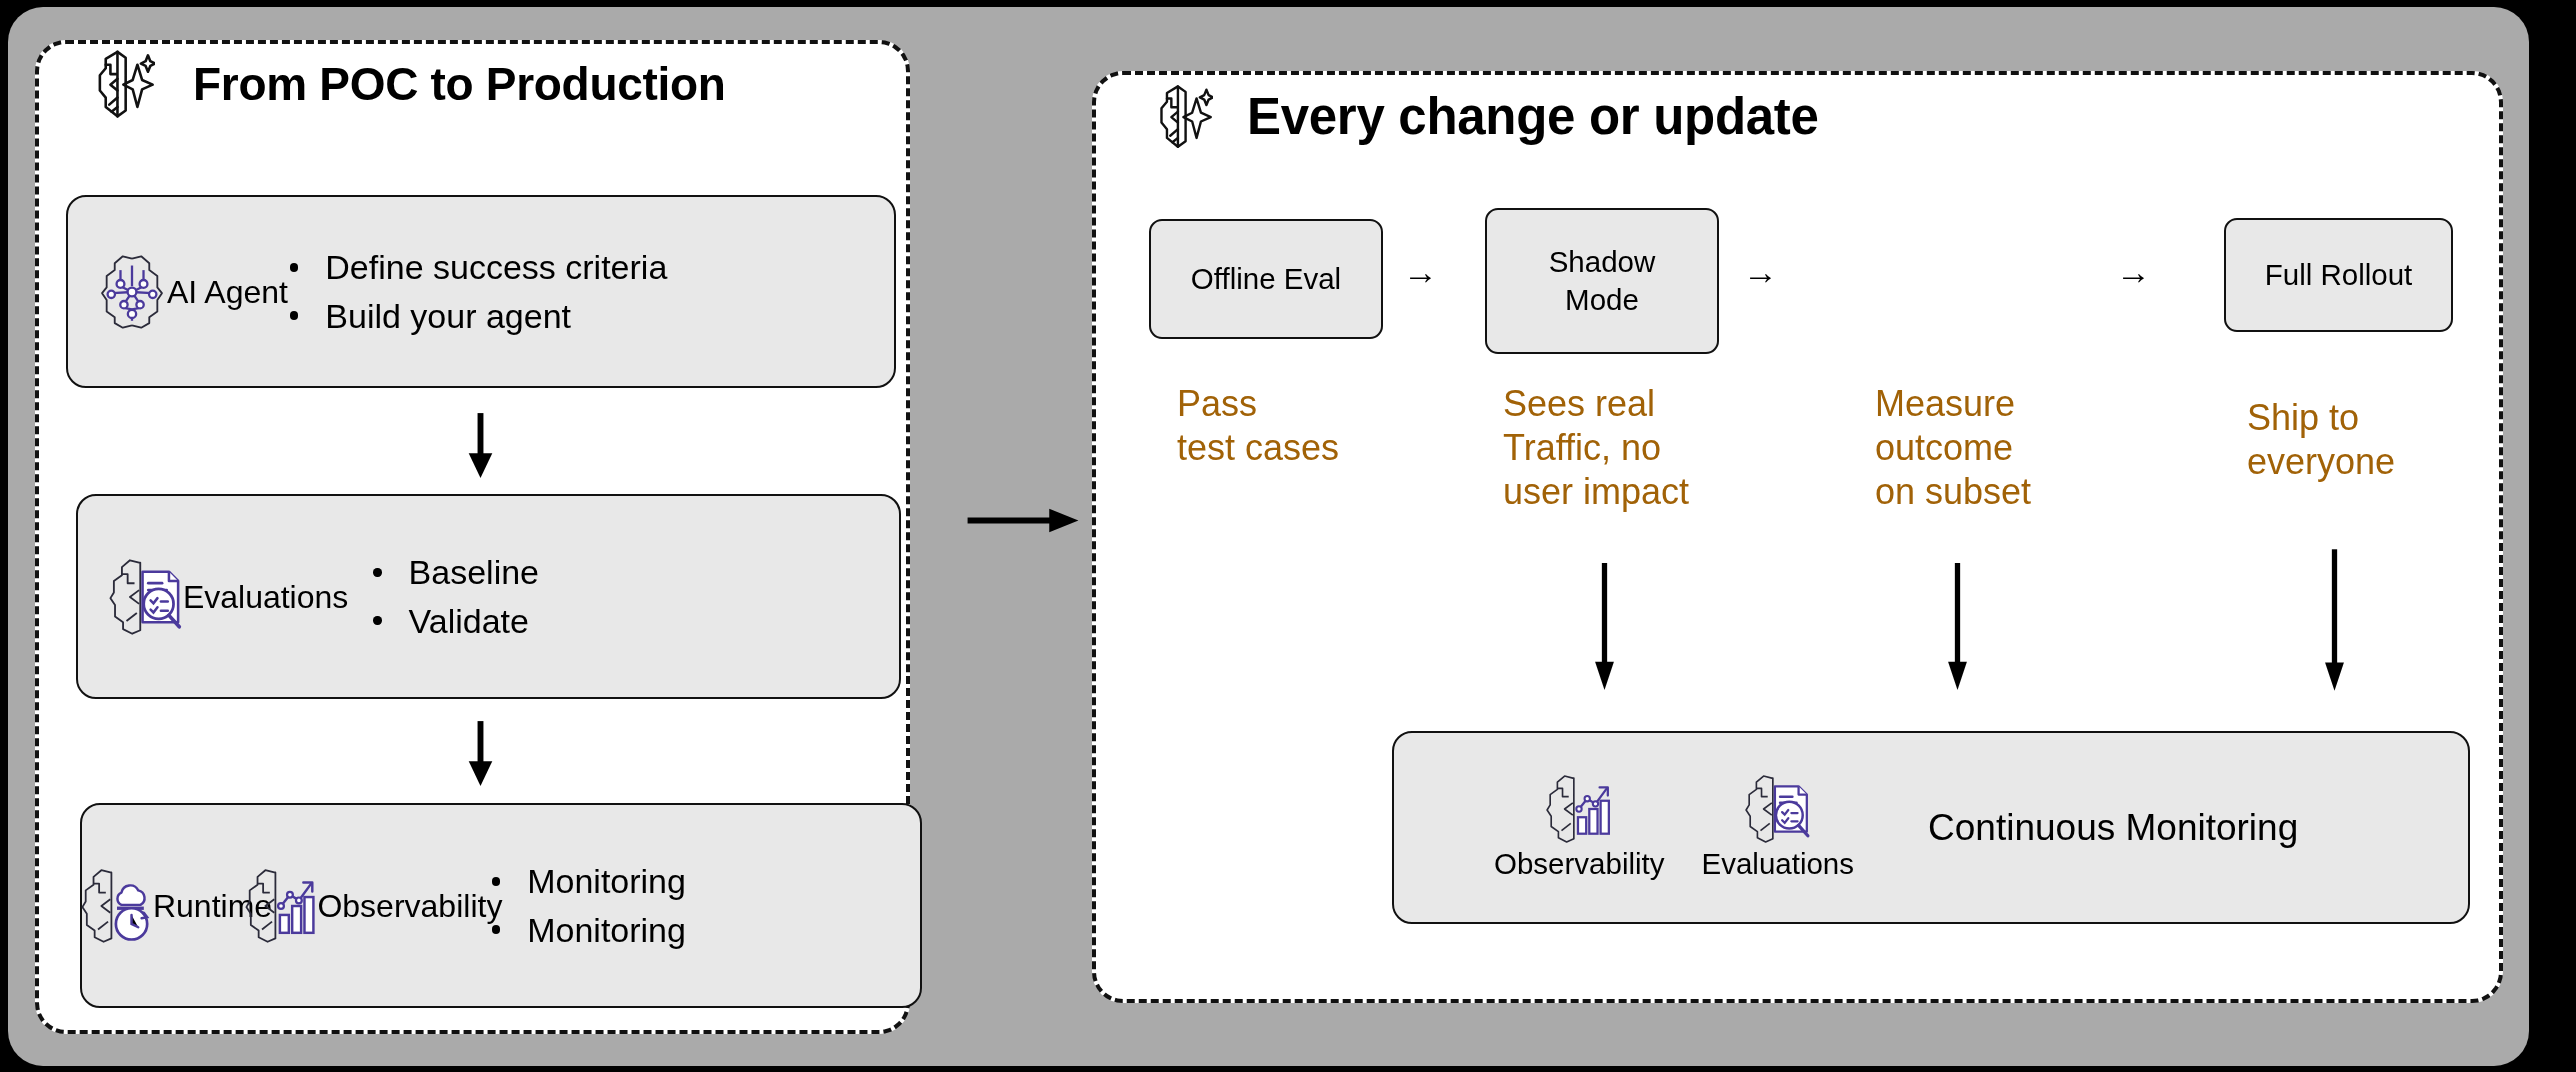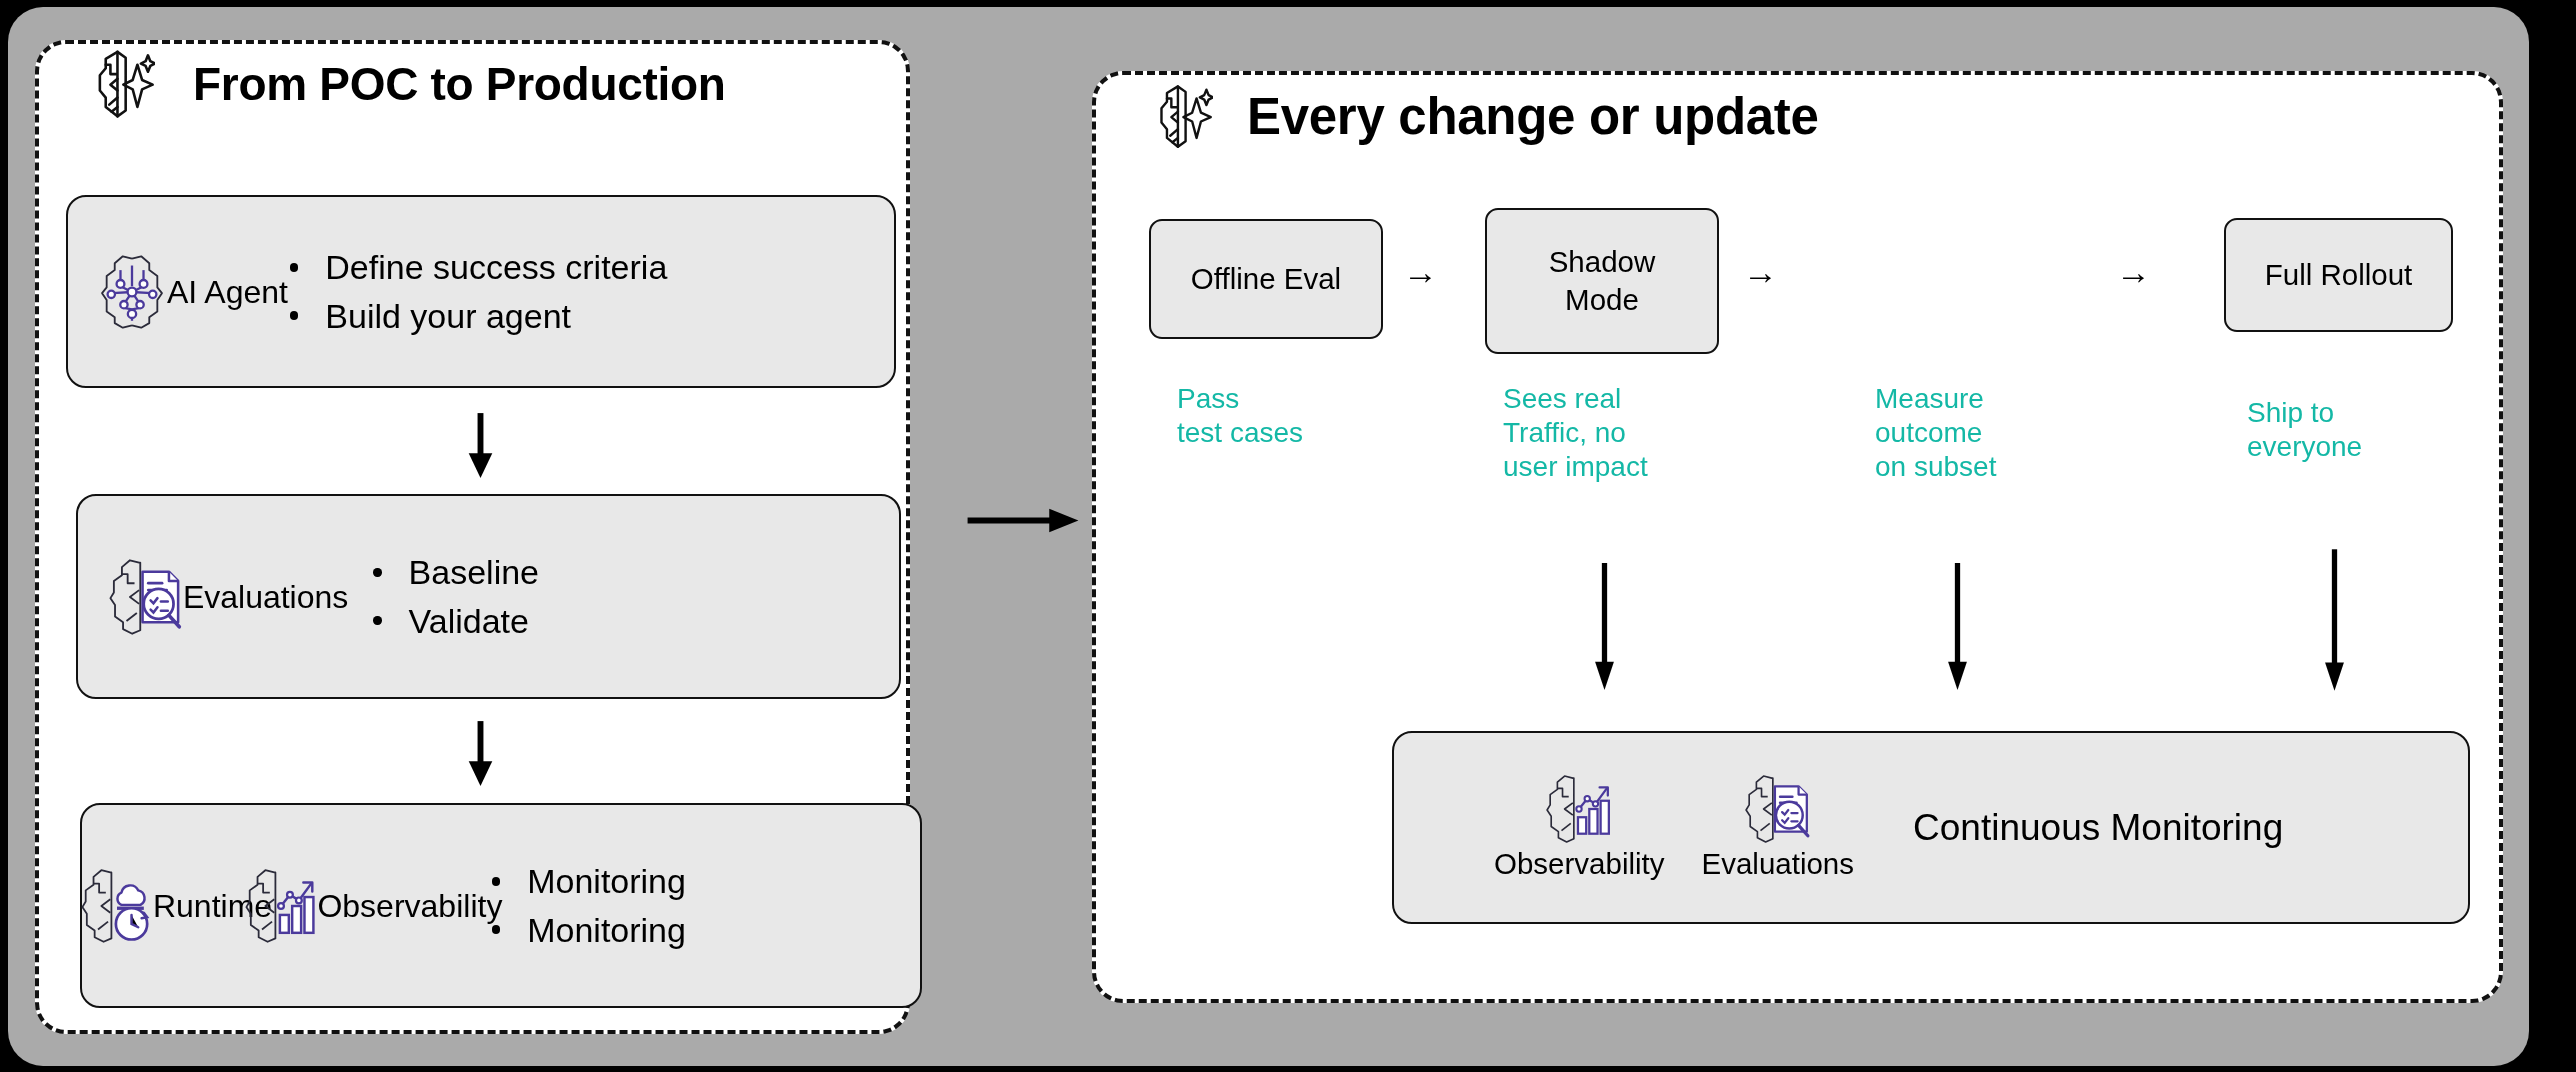--- a/index.html
+++ b/index.html
@@ -52,21 +52,21 @@
   #pbox-0{left:1149px;top:219px;width:230px;height:116px;}
   #pbox-1{left:1485px;top:208px;width:230px;height:142px;}
   #pbox-2{left:1852px;top:208px;width:230px;height:142px;}
   #pbox-3{left:2224px;top:210px;width:225px;height:110px;margin-top:8px;}
 
   .pipe-arrow{position:absolute;font-size:35px;color:#000;line-height:1;font-weight:bold;}
   #parrow-0{left:1403px;top:254px;}
   #parrow-1{left:1743px;top:254px;}
   #parrow-2{left:2116px;top:254px;}
 
-  .pipe-cap{position:absolute;font-size:28px;color:#14b8a6;line-height:1.22;white-space:pre-line;}
+  .pipe-cap{position:absolute;font-size:36px;color:#a16207;line-height:1.22;white-space:pre-line;}
   #pcap-0{left:1177px;top:382px;}
   #pcap-1{left:1503px;top:382px;}
   #pcap-2{left:1875px;top:382px;}
   #pcap-3{left:2247px;top:396px;}
 
   
   #card-monitor{left:1392px;top:731px;width:1074px;height:189px;}
   #monitor-inner{position:absolute;inset:0;display:flex;align-items:center;}
 
   .mon-icon-col{display:flex;flex-direction:column;align-items:center;}
@@ -399,18 +399,18 @@
               <path d="M45 38 L51 38"></path>
               <path d="M36 45 L38.5 47.5 L42 43"></path>
               <path d="M45 46 L51 46"></path>
             </g>
             <path d="M52 50 L61 60" stroke="#4b3a9c" stroke-width="3.2" stroke-linecap="round"></path>
           </svg>
         </span>
         <span class="mon-caption">Evaluations</span>
       </div>
 
-      <span id="monitor-label" style="margin-left:59px;">Continuous Monitoring</span>
+      <span id="monitor-label" style="margin-left:74px;">Continuous Monitoring</span>
     </div>
   </div>
 
 </div>
 
 
 </body></html>

